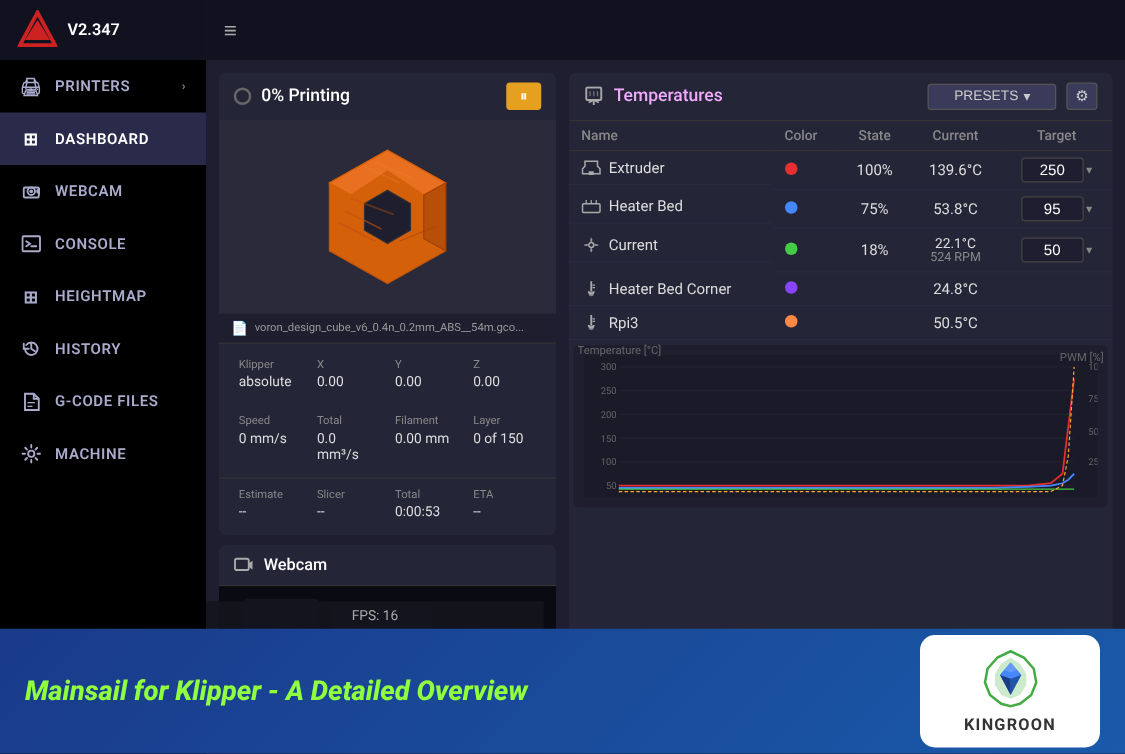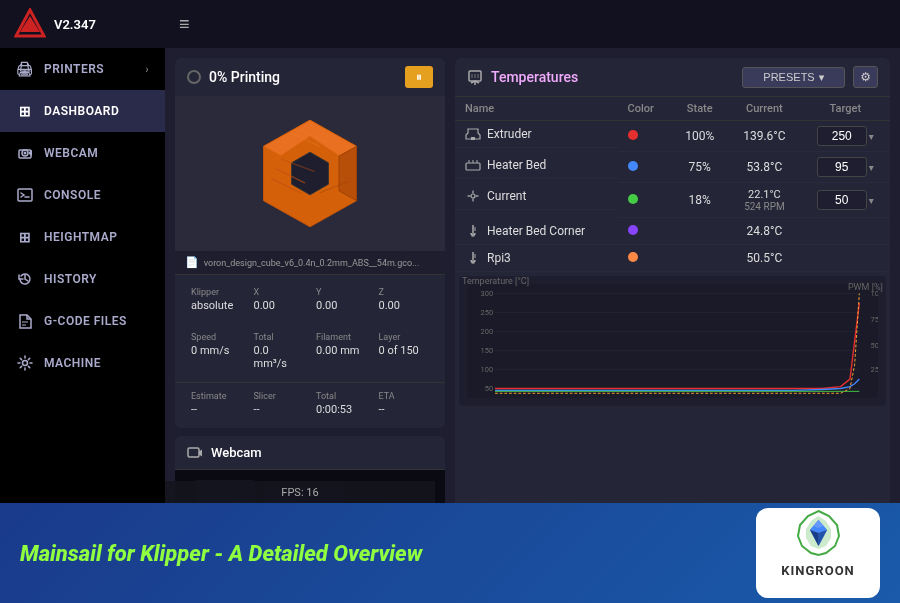--- a/index.html
+++ b/index.html
@@ -445,27 +445,28 @@
 
     .banner-text {
       color: #90ff40;
       font-size: 22px;
       font-weight: 800;
       font-style: italic;
       flex: 1;
     }
 
     .kingroon-logo {
-      width: 124px;
+      width: 144px;
       height: 90px;
       background: #ffffff;
       border-radius: 12px;
       display: flex;
       flex-direction: column;
       align-items: center;
+      justify-content: center;
       gap: 5px;
     }
 
     .kingroon-icon {
       width: 55px;
       height: 50px;
     }
 
     .kingroon-text {
       color: #333;

